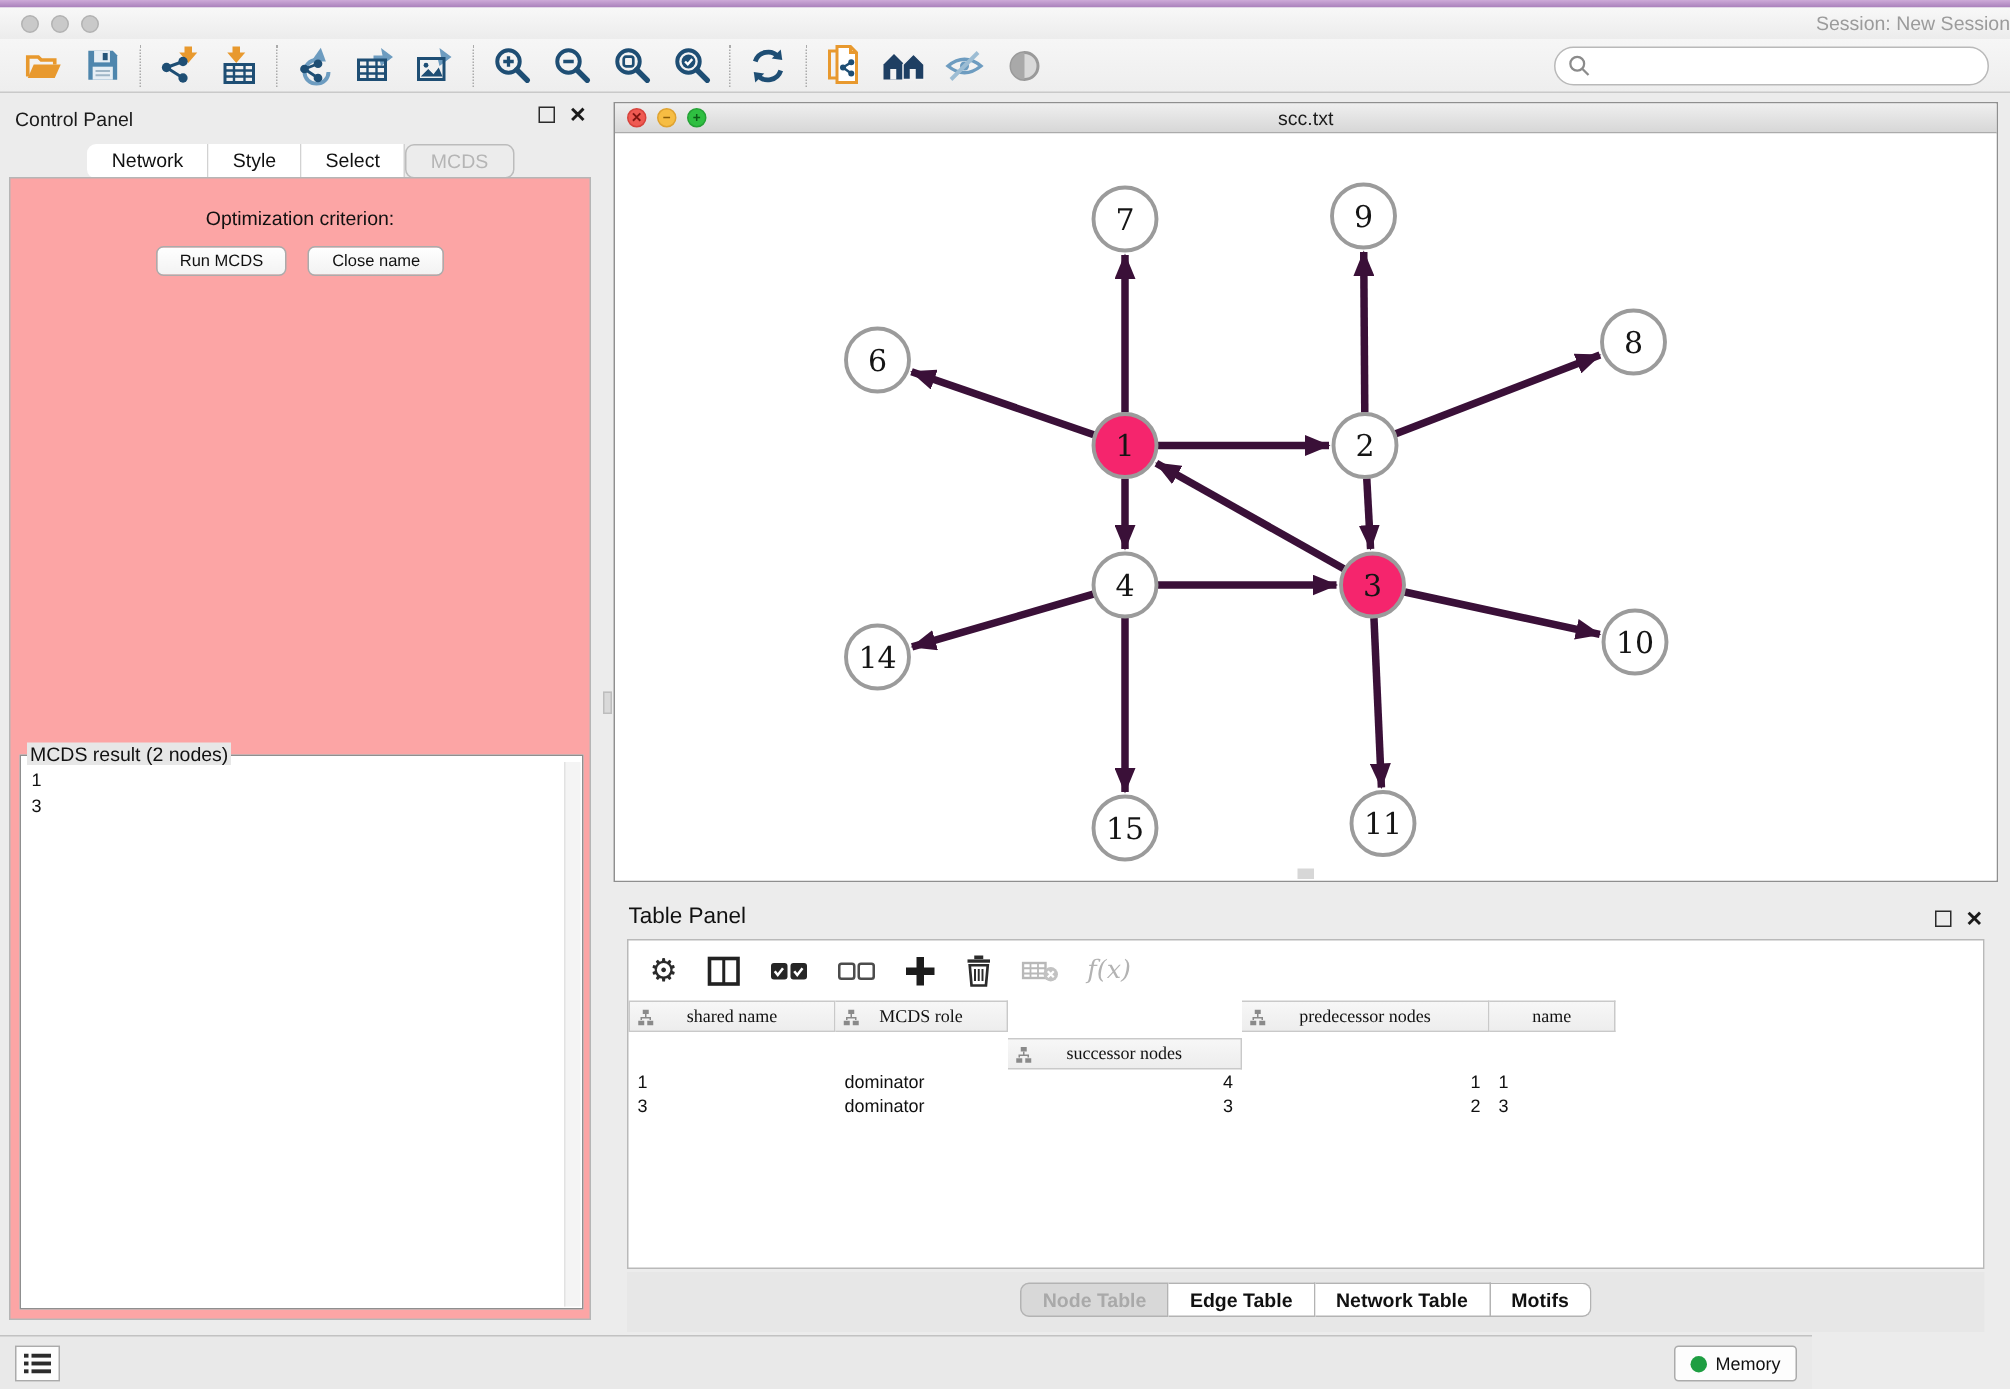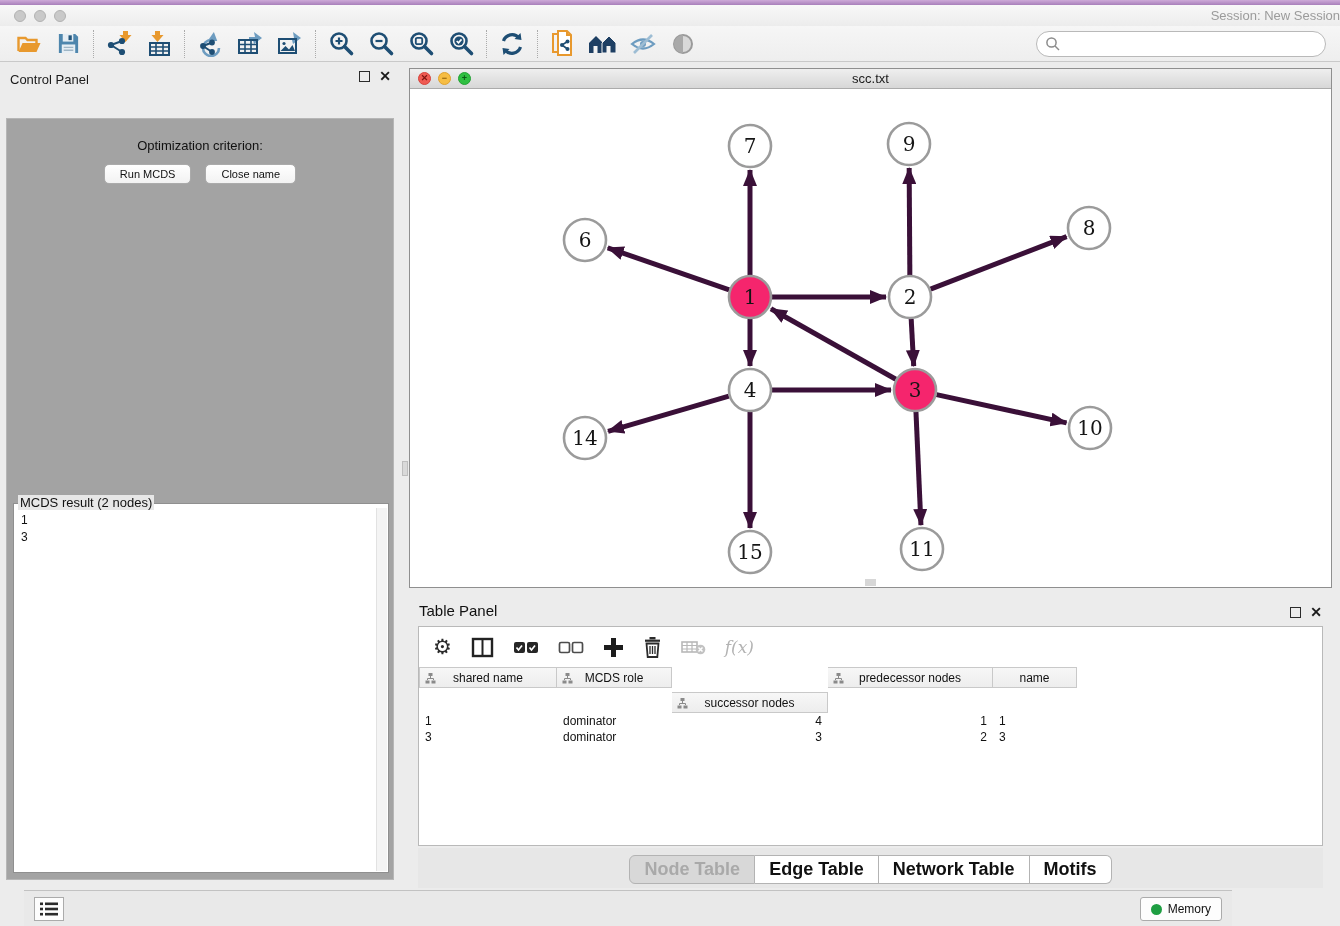--- a/index.html
+++ b/index.html
@@ -27,21 +27,21 @@
   .control-panel { position:absolute; left:0; top:62px; width:401px; height:828px; background:#ececec; }
   .cp-header { position:absolute; left:10px; top:10px; font-size:13px; color:#1a1a1a; }
   .panel-icons { position:absolute; right:10px; top:9px; display:flex; gap:9px; align-items:center; }
   .float-box { width:11px; height:11px; border:1.6px solid #2b2b2b; background:transparent; }
   .close-x { font-size:14px; font-weight:bold; color:#1a1a1a; line-height:11px; }
   .cp-tabs { position:absolute; left:0; right:0; top:34px; display:flex; justify-content:center; }
   .cp-tab { font-size:13px; padding:3px 16px; background:#fff; border-right:1px solid #d2d2d2; }
   .cp-tab:first-child { border-radius:6px 0 0 6px; }
   .cp-tab.selected { background:#ececec; color:#b5b5b5; border:1px solid #bcbcbc; border-radius:6px; }
   .cp-content { position:absolute; left:6px; top:56px; width:388px; height:762px;
-    background:#a3a3a3; border:1px solid #b6b6b6; }
+    background:#fca5a5; border:1px solid #b6b6b6; }
   .opt-label { text-align:center; margin-top:19px; font-size:13px; }
   .dropdown { margin:9px auto 0; width:310px; height:24px; background:#fff; border:1px solid #ababab;
     border-radius:5px; display:flex; align-items:center; padding:0 8px; font-size:13px; position:relative; }
   .dd-arrows { position:absolute; right:7px; top:3px; display:flex; flex-direction:column; gap:2px; }
   .dd-arrows i { width:0; height:0; border-left:4px solid transparent; border-right:4px solid transparent; display:block; }
   .dd-up { border-bottom:5px solid #555; }
   .dd-down { border-top:5px solid #555; }
   .cp-buttons { display:flex; justify-content:center; gap:14px; margin-top:11px; }
   .btn { background:linear-gradient(#ffffff,#f2f2f2); border:1px solid #ababab; border-radius:5px;
     font-size:11px; padding:3px 15px; color:#111; }
@@ -68,36 +68,36 @@
   .nw-max   { background:#2fbf41; border:1px solid #24a135; color:#0c5c17; }
   .nw-canvas { position:relative; width:921px; height:498px; background:#fff; }
   .nw-grip { position:absolute; left:455px; bottom:1px; width:11px; height:7px; background:#d7d7d7; }
 
   
   .table-panel { position:absolute; left:409px; top:598px; width:923px; height:292px; background:#ececec; }
   .tp-header { position:absolute; left:10px; top:4px; font-size:15px; }
   .tp-box { position:absolute; left:9px; top:28px; width:905px; height:220px; background:#fff; border:1px solid #b9b9b9; }
   .tp-toolbar { height:40px; display:flex; align-items:center; gap:19px; padding-left:14px; }
   .tp-table { font-size:12px; }
-  .tp-hrow { display:flex; }
+  .tp-hrow { display:flex;font-family:Liberation Serif, serif; }
   .tp-th { background:linear-gradient(#f7f7f7,#ededed); border:1px solid #c9c9c9; border-left:none; height:21px;
     display:flex; align-items:center; justify-content:center; position:relative; }
   .tp-th:first-child { border-left:1px solid #c9c9c9; }
   .tp-th .hier { position:absolute; left:5px; top:5px; }
   .tp-row { display:flex; height:16px; line-height:16px; }
   .tp-td { padding:0 6px; overflow:hidden; white-space:nowrap; }
   .tp-tabband { position:absolute; left:9px; top:250px; width:905px; height:40px; background:#e7e7e7;
     display:flex; justify-content:center; align-items:flex-start; padding-top:7px; }
-  .tp-tab { font-size:18px; font-weight:bold; padding:3px 14px; background:#fff; border:1px solid #b3b3b3; border-left:none; }
+  .tp-tab { font-size:13px; font-weight:bold; padding:3px 14px; background:#fff; border:1px solid #b3b3b3; border-left:none; }
   .tp-tab:first-child { border-left:1px solid #b3b3b3; border-radius:6px 0 0 6px; }
   .tp-tab:last-child { border-radius:0 6px 6px 0; }
   .tp-tab.active { background:#d8d8d8; color:#a9a9a9; }
 
   
-  .status-bar { position:absolute; left:0; top:890px; width:1208px; height:36px; background:#e9e9e9; border-top:1px solid #c2c2c2;margin-left:24px; }
+  .status-bar { position:absolute; left:0; top:890px; width:1208px; height:36px; background:#e9e9e9; border-top:1px solid #c2c2c2; }
   .list-button { position:absolute; left:10px; top:6px; width:30px; height:24px; background:#fdfdfd; border:1px solid #ababab;
     display:flex; align-items:center; justify-content:center; }
   .memory-button { position:absolute; right:10px; top:6px; height:24px; background:#fdfdfd; border:1px solid #ababab;
     border-radius:3px; display:flex; align-items:center; gap:6px; padding:0 10px; font-size:12px; }
   .memory-dot { width:11px; height:11px; border-radius:50%; background:#1e9e42; }
 
   .fx-label { font-style:italic; font-family:"DejaVu Serif",serif; font-size:17px; color:#b3b3b3; }
   .gear-glyph { font-family:"DejaVu Sans",sans-serif; font-size:21px; color:#2b2b2b; line-height:1; }
 </style>
 </head>
@@ -252,20 +252,26 @@
     <input style="border: none; outline: none; flex: 1 1 0%; background: transparent; font-size: 13px; padding: 0px 6px;" placeholder="">
   </div>
 </div>
 
 <div class="control-panel">
   <div class="cp-header">Control Panel</div>
   <div class="panel-icons">
     <span class="float-box"></span>
     <span class="close-x">✕</span>
   </div>
+  <div class="cp-tabs">
+      <span class="cp-tab">Network</span>
+      <span class="cp-tab">Style</span>
+      <span class="cp-tab">Select</span>
+      <span class="cp-tab selected">MCDS</span>
+    </div>
   <div class="cp-content">
     <div class="opt-label">Optimization criterion:</div>
     <div class="cp-buttons">
       <button class="btn">Run MCDS</button>
       <button class="btn">Close name</button>
     </div>
     <div class="result-fieldset">
       <div class="result-legend">MCDS result (2 nodes)</div>
       <div class="result-body">1
 3</div>

